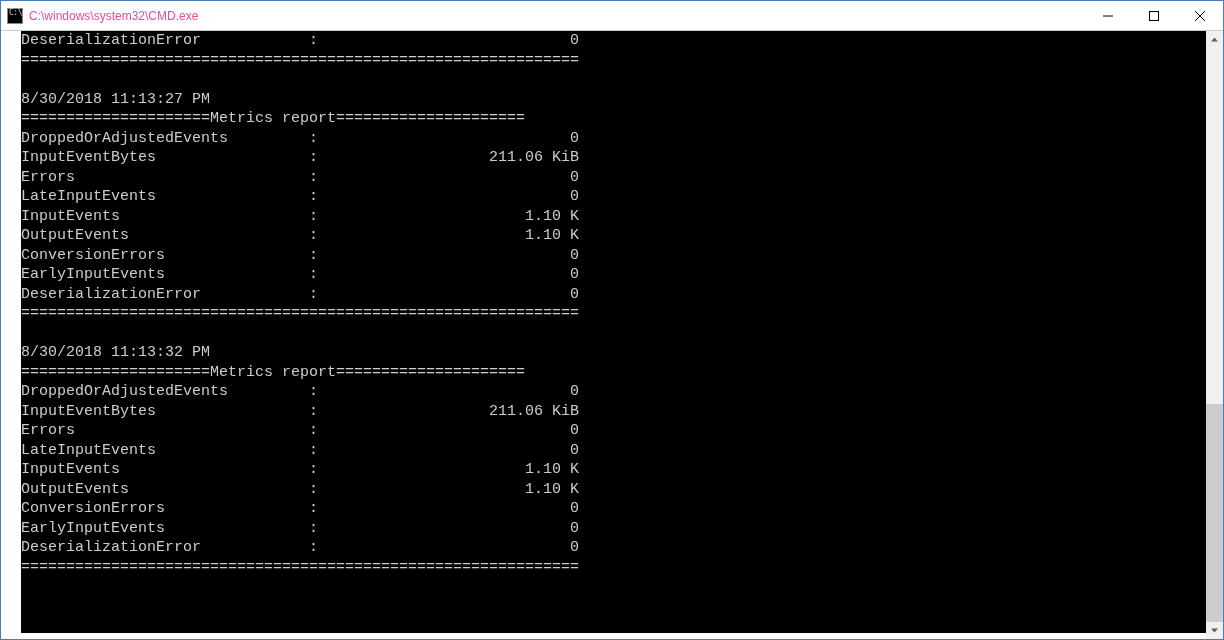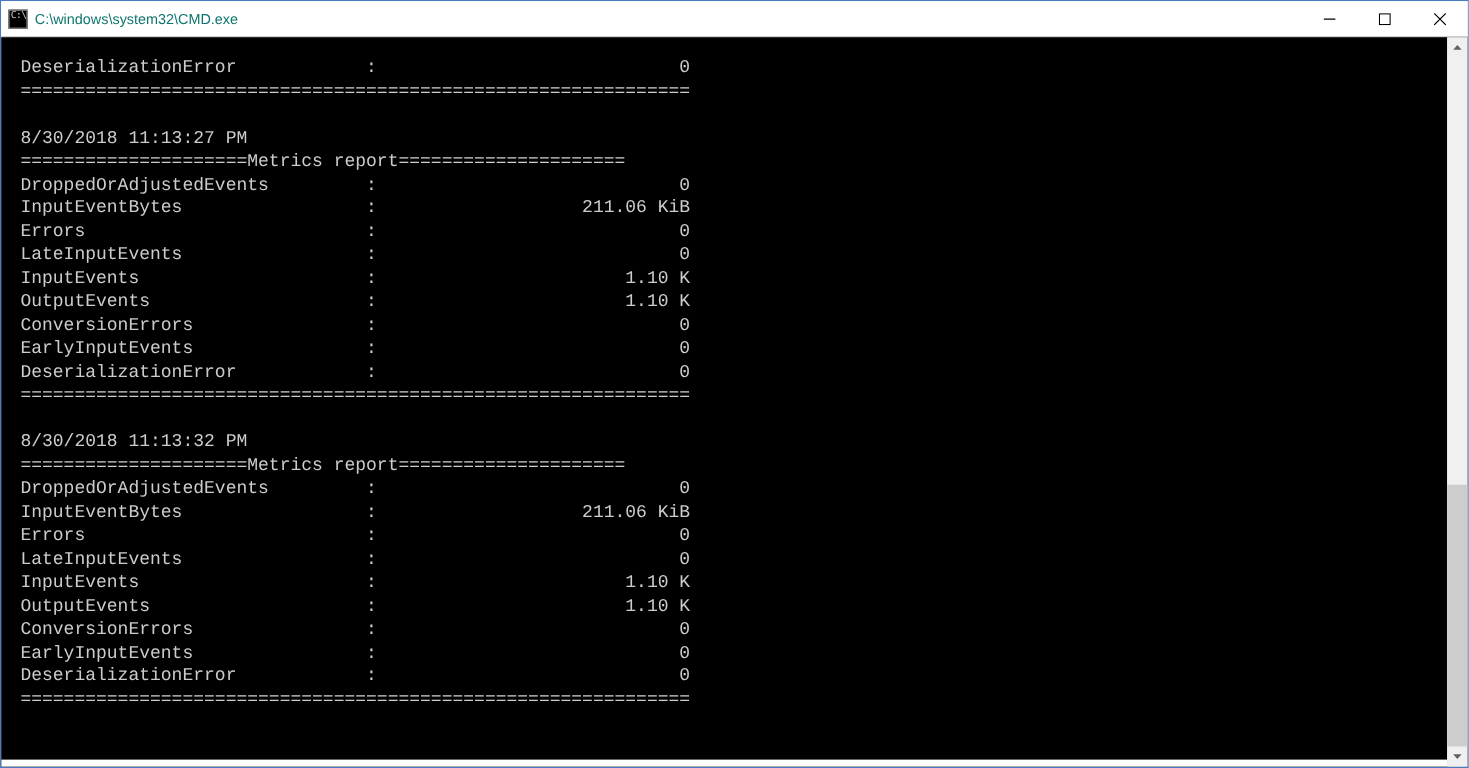--- a/index.html
+++ b/index.html
@@ -34,41 +34,42 @@
     position: relative;
     font-family: monospace;
     font-size: 8px;
     color: #ccc;
     line-height: 7px;
     padding-left: 1px;
     letter-spacing: -0.5px;
   }
   .title-text {
     font-size: 12px;
-    color: #0f766e;
+    color: #ec4899;
   }
   .winbtns { display: flex; height: 100%; }
   .winbtn {
     width: 46px;
     height: 100%;
     display: flex; align-items: center; justify-content: center;
     color: #000;
     font-size: 10px;
   }
   .winbtn svg { display: block; }
   .client {
     flex: 1;
     background: #000;
     color: #ccc;
     font-family: Consolas, "Courier New", monospace;
     font-size: 15px;
     line-height: 19.5px;
-    padding: 16px;
+    padding: 0;
     position: relative;
     overflow: hidden;
+    margin-left: 20px;
   }
   .terminal {
     white-space: pre;
     padding: 0 0 0 0;
     height: 100%;
     overflow: hidden;
   }
   .scrollbar {
     position: absolute;
     right: 0; top: 0;

